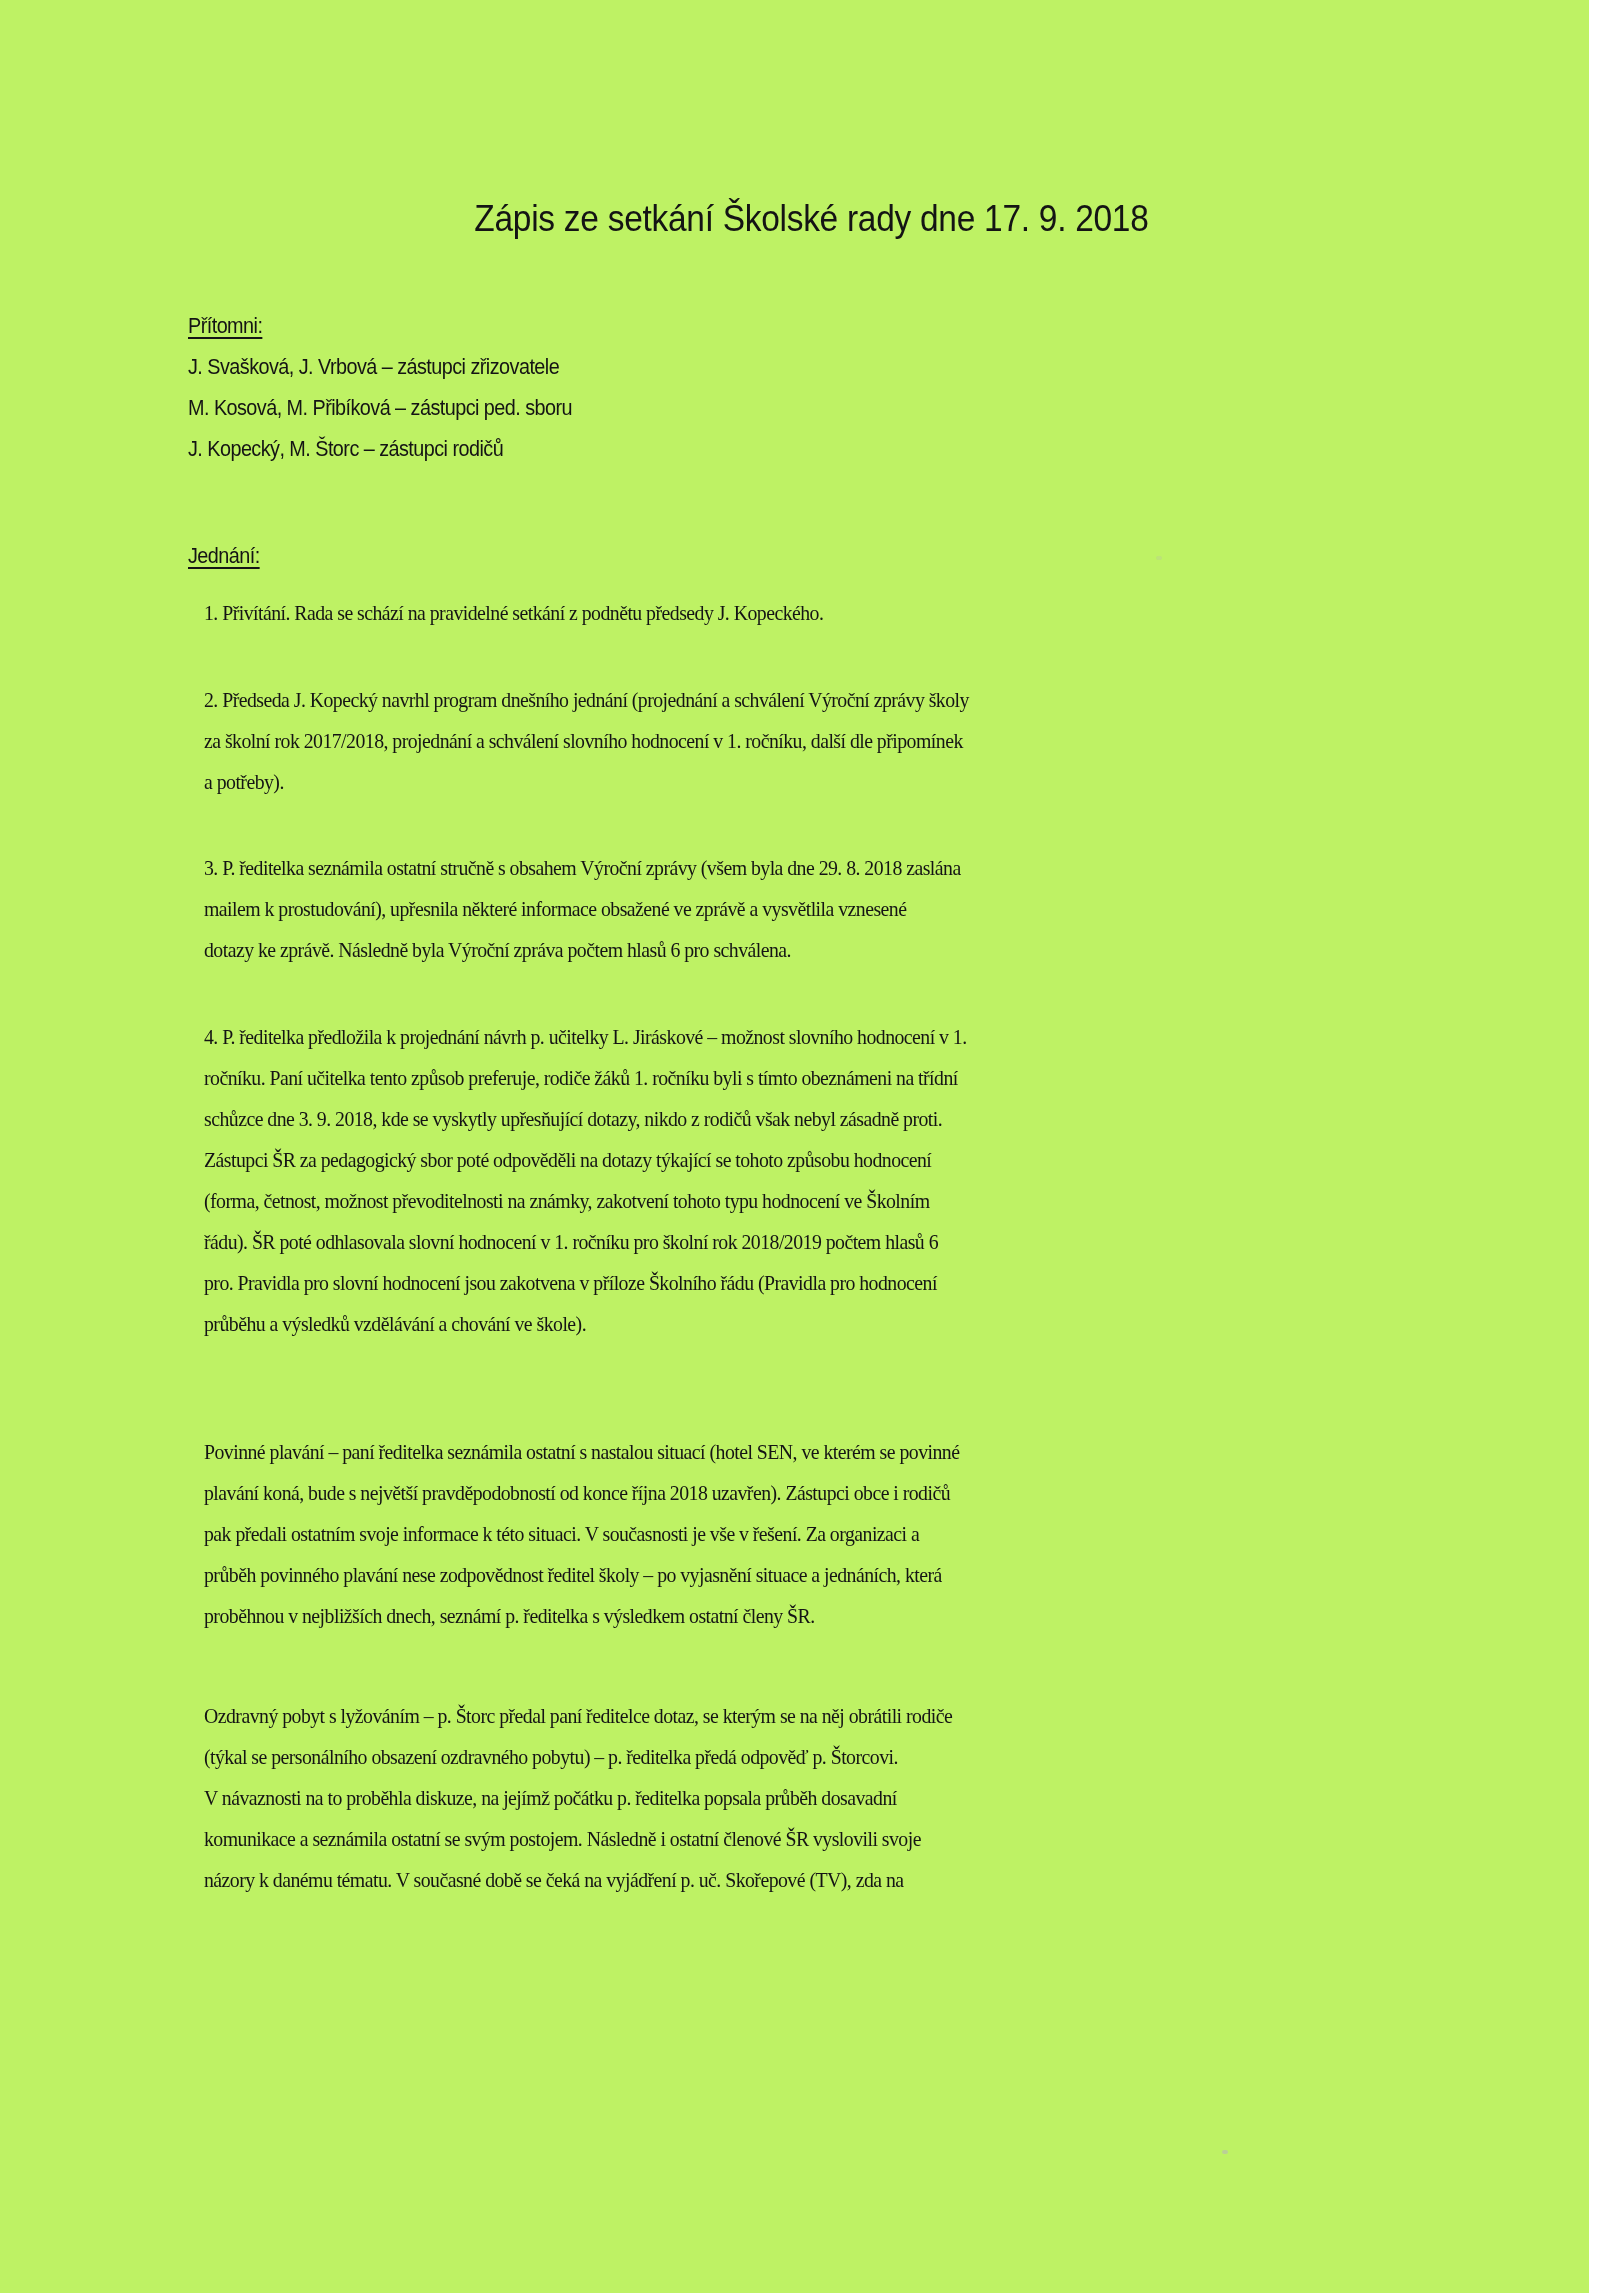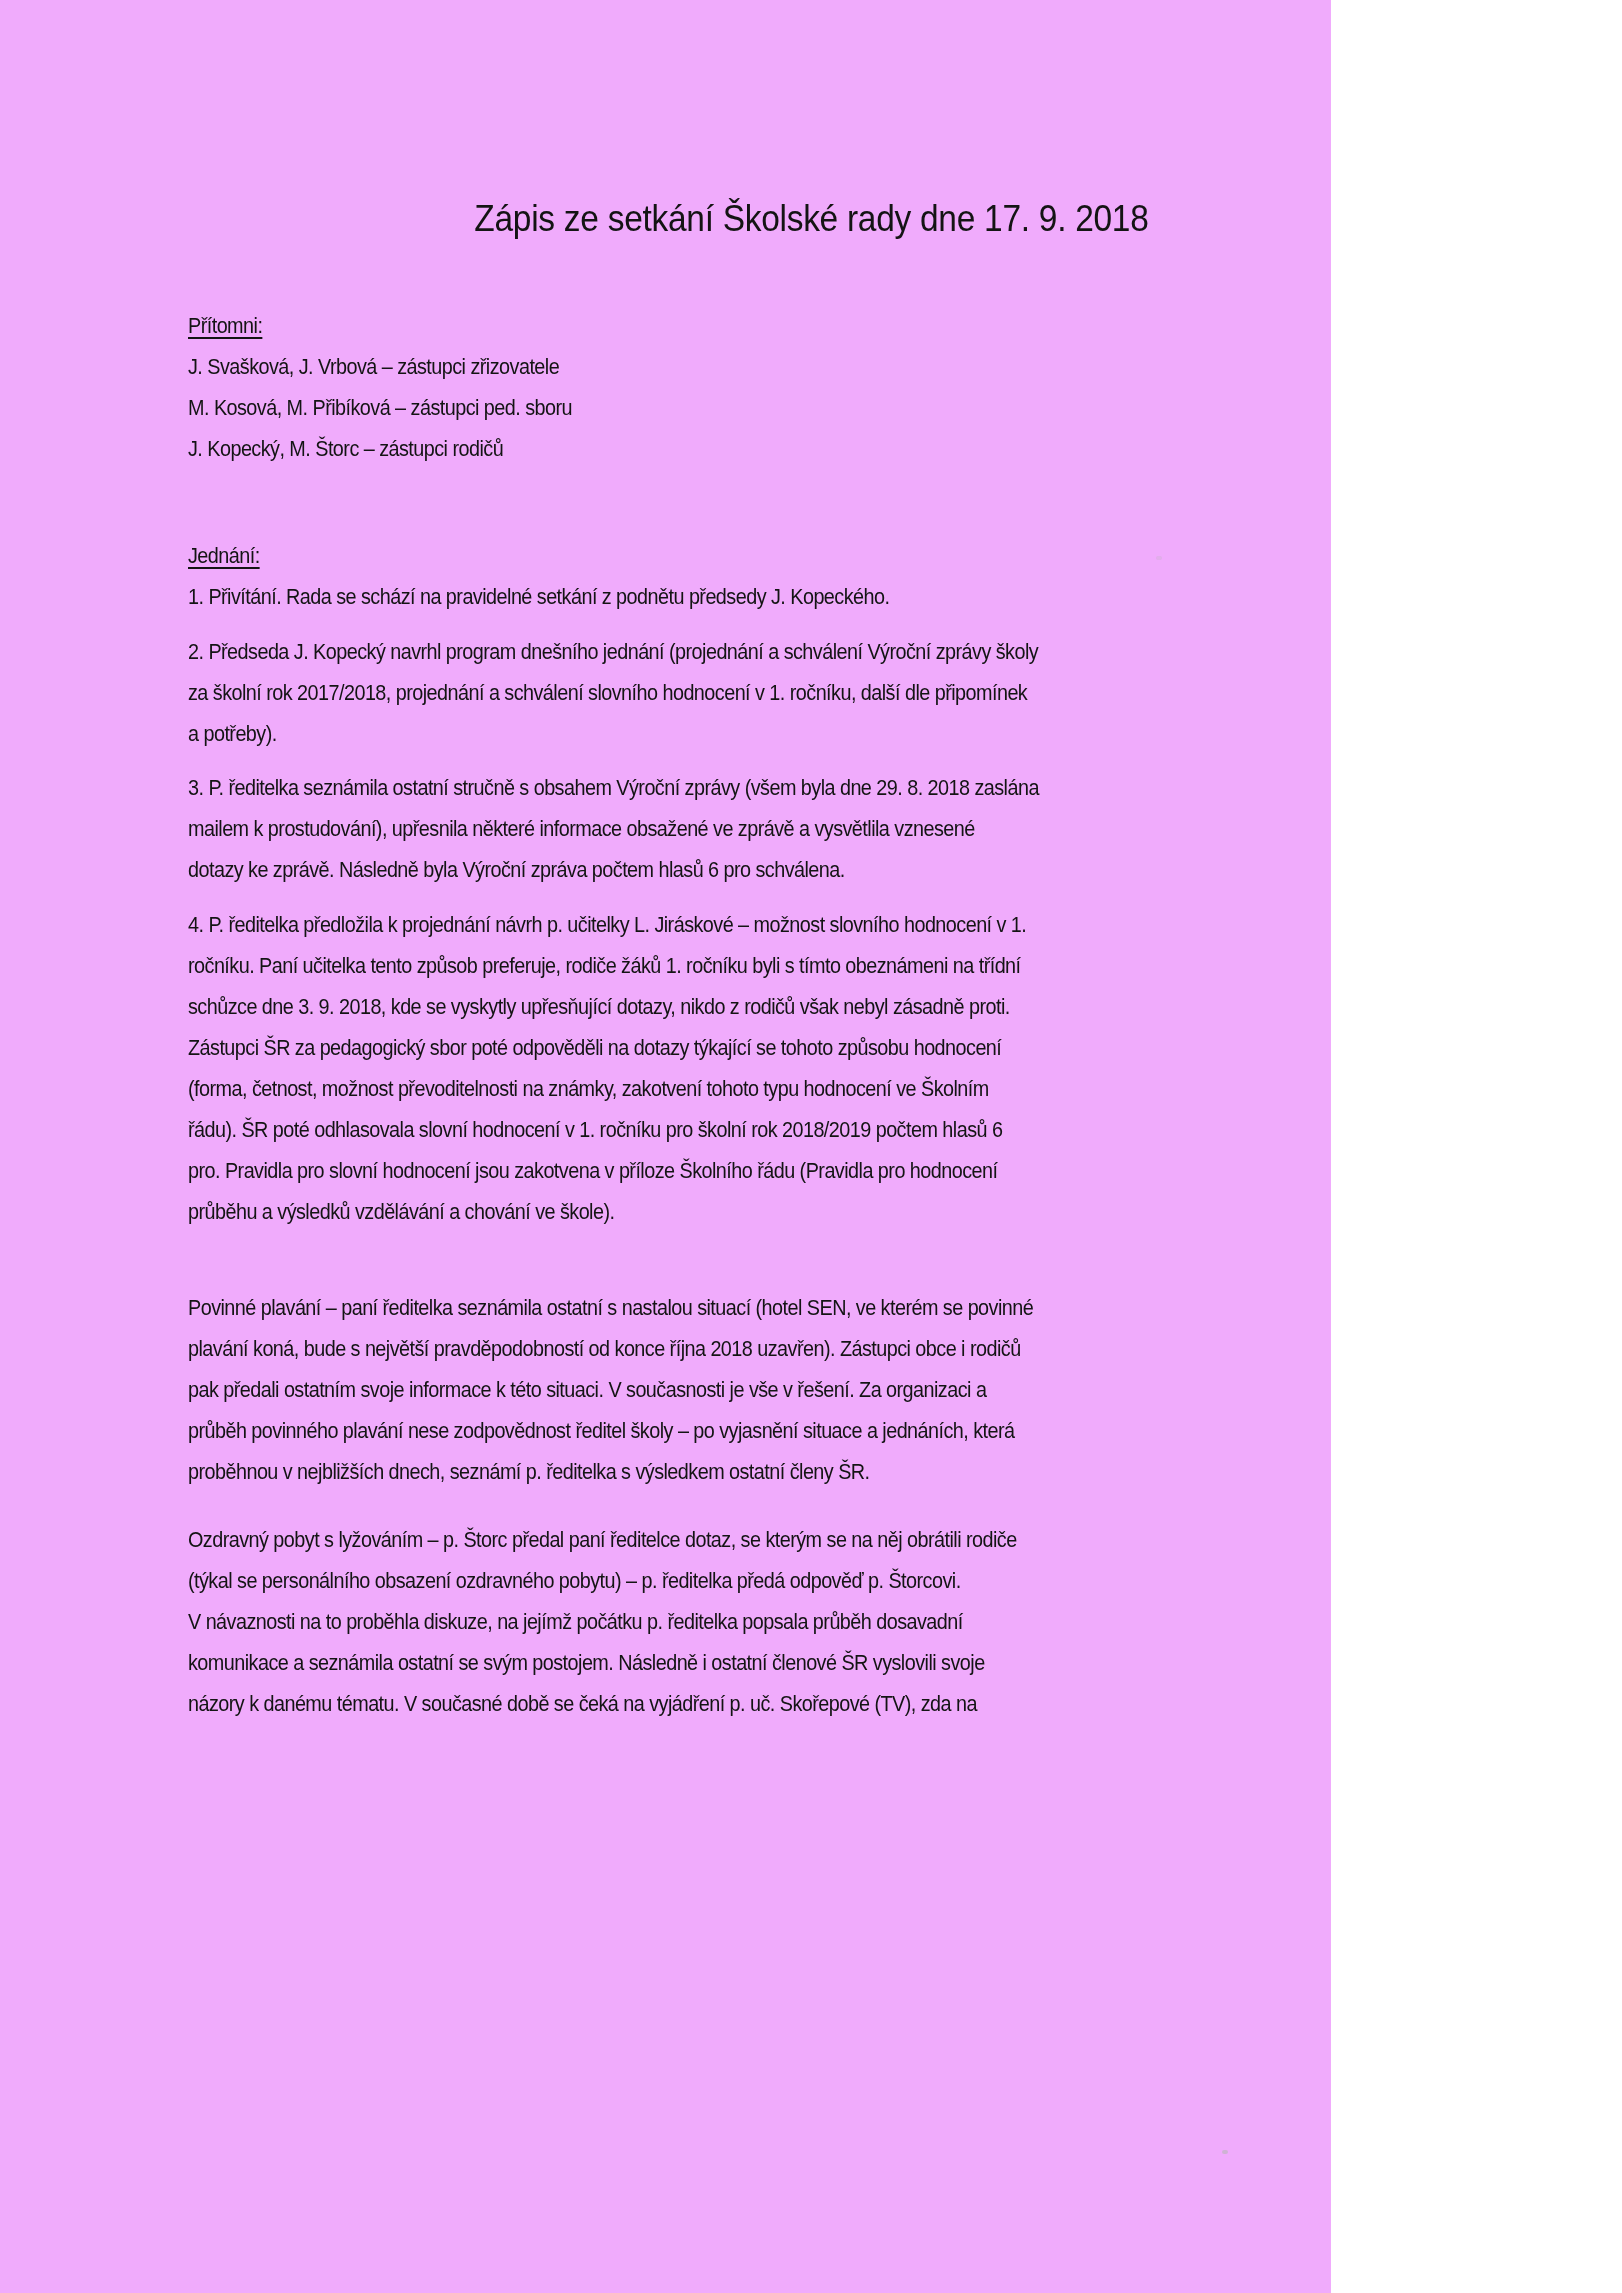--- a/index.html
+++ b/index.html
@@ -11,23 +11,23 @@
       width: 1623px;
       height: 2294px;
       position: relative;
       overflow: hidden;
       font-family: "Liberation Sans Narrow", "Liberation Sans", sans-serif;
       color: #141414;
     }
     .page {
       position: absolute;
       left: 0; top: 0;
-      width: 1331px;
+      width: 1589px;
       height: 2294px;
-      background: #f0abfc;
+      background: #bef264;
     }
     .title {
       position: absolute;
       top: 198px;
       left: 0;
       width: 1623px;
       text-align: center;
       font-size: 36px;
       letter-spacing: -0.3px;
       font-weight: normal;
@@ -51,21 +51,21 @@
     }
     .line {
       display: block;
       white-space: nowrap;
       transform: scaleX(0.9);
       transform-origin: 0 0;
     }
     .gap-sm { height: 13.7px; }
     .gap-md { height: 25px; }
     .gap-lg { height: 41px; }
-    .para { margin: 0; }
+    .para { margin: 16px; font-family: Liberation Serif, serif; }
     .speck {
       position: absolute;
       width: 5.9px;
       height: 3.9px;
       background: #b8b8b8;
       border-radius: 2px;
       opacity: 0.6;
     }
   </style>
 </head>

